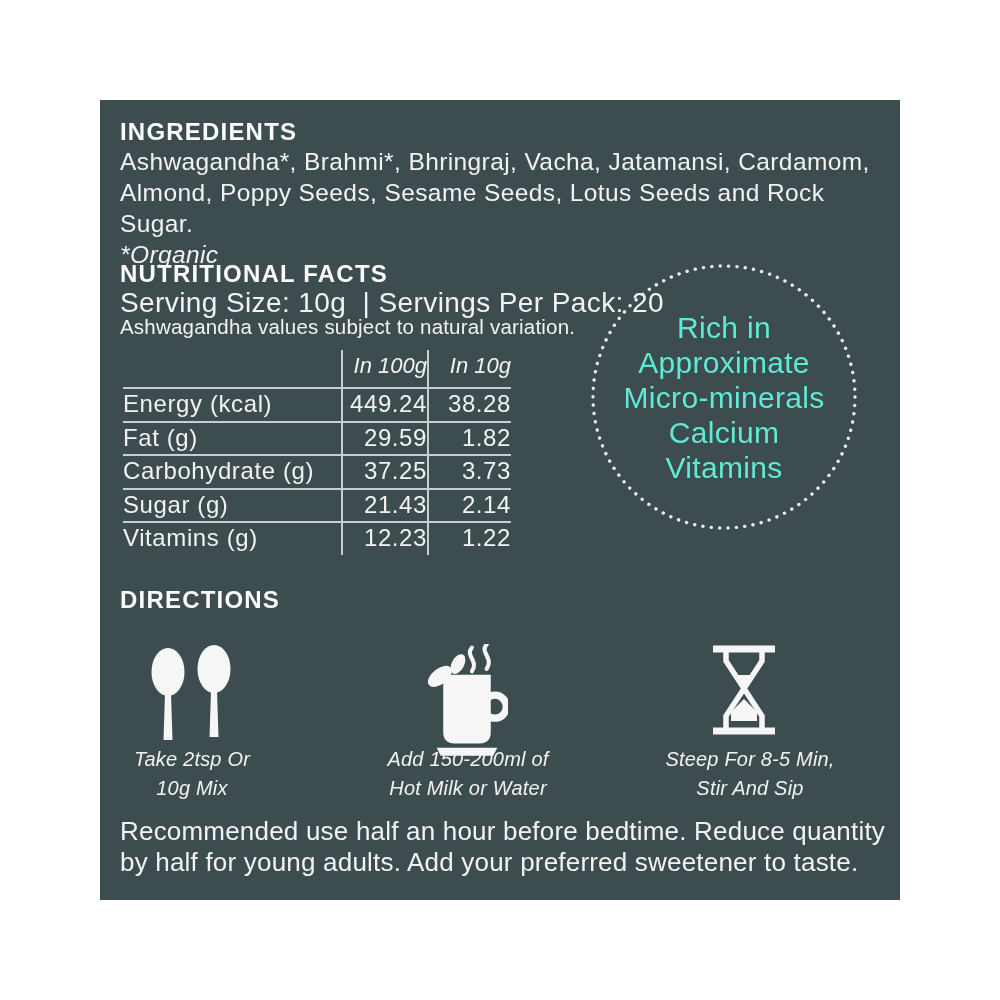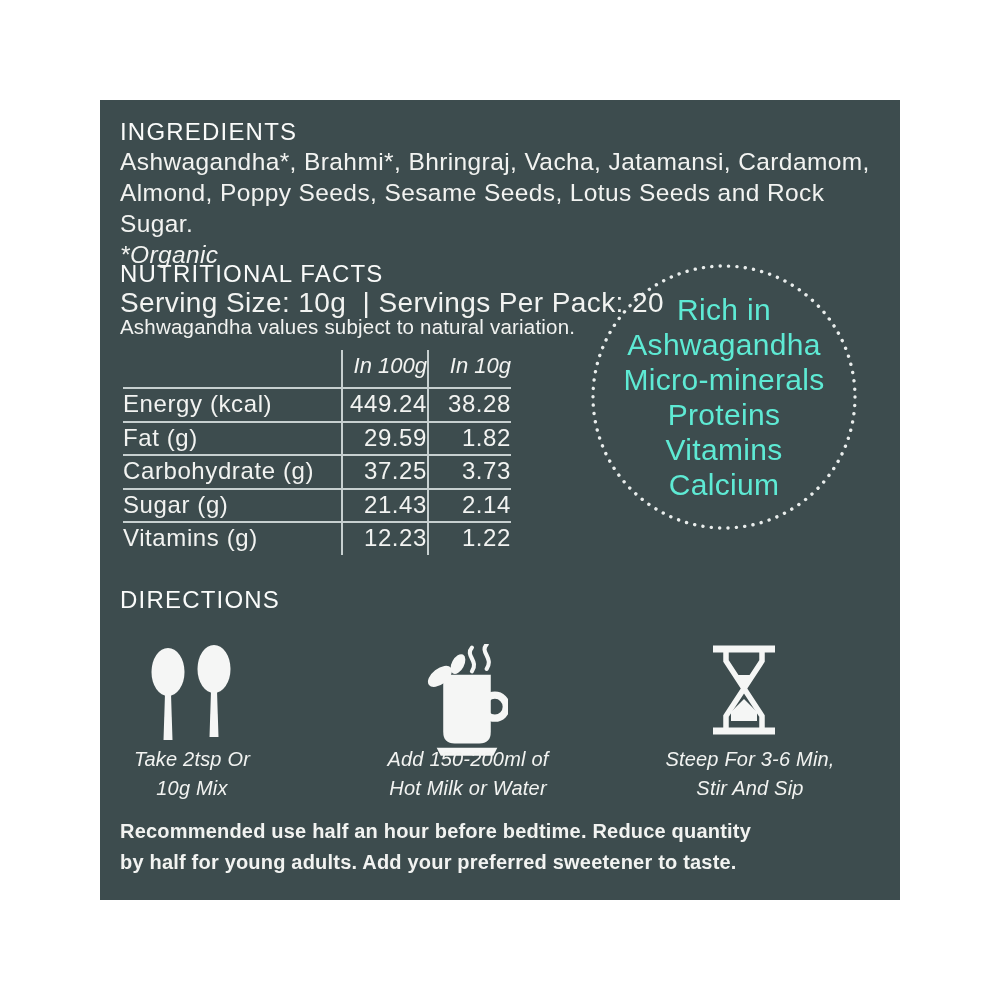--- a/index.html
+++ b/index.html
@@ -20,21 +20,21 @@
     left: 100px;
     top: 100px;
     width: 800px;
     height: 800px;
     background: #3D4C4E;
     color: #F2F3F1;
   }
   .abs { position: absolute; }
 
   .section-heading {
-    font-weight: normal;
+    font-weight: bold;
     font-size: 24px;
     letter-spacing: 1.2px;
     color: #FAFBFA;
     line-height: 28px;
   }
 
   
   .ingredients-heading { left: 20px; top: 18px; }
   .ingredients-body {
     left: 20px; top: 46px; width: 762px;
@@ -112,21 +112,21 @@
     text-align: center;
     letter-spacing: 0.2px;
   }
   .caption-1 { left: 0px;   width: 184px; }
   .caption-2 { left: 257px; width: 222px; }
   .caption-3 { left: 533px; width: 234px; }
 
   
   .footer-note {
     left: 20px; top: 716px; width: 770px;
-    font-size: 20px; line-height: 30.5px; letter-spacing: 0.2px; font-weight: bold;
+    font-size: 26px; line-height: 30.5px; letter-spacing: 0.2px;
   }
 </style>
 </head>
 <body>
 
 <div class="canvas">
   <div class="panel">
 
     <div class="abs section-heading ingredients-heading">INGREDIENTS</div>
     <div class="abs section-heading nutrition-heading">NUTRITIONAL FACTS</div>
@@ -182,25 +182,24 @@
         </tbody>
       </table>
     </div>
 
     <div class="abs badge">
       <svg width="270" height="270" viewBox="0 0 270 270">
         <circle cx="135" cy="135" r="131" fill="none" stroke="#E9EDEC" stroke-width="3.4" stroke-linecap="round" stroke-dasharray="0.1 8.3"></circle>
       </svg>
       <div class="badge-text">
         <div>Rich in</div>
-        <div>Ashwagandha</div>
+        <div>Approximate</div>
         <div>Micro-minerals</div>
-        <div>Proteins</div>
+        <div>Calcium</div>
         <div>Vitamins</div>
-        <div>Calcium</div>
       </div>
     </div>
 
     <div class="abs section-heading directions-heading">DIRECTIONS</div>
 
     <svg class="abs icon-svg icon-spoons" width="85" height="95" viewBox="0 0 85 95" fill="#F5F6F5">
       <ellipse cx="20" cy="27" rx="16.5" ry="24"></ellipse>
       <path d="M17,49 L15.5,95 L24.5,95 L23,49 Z"></path>
       <ellipse cx="66" cy="24" rx="16.5" ry="24"></ellipse>
       <path d="M63,46 L61.5,92 L70.5,92 L69,46 Z"></path>
@@ -227,21 +226,21 @@
 
     <div class="abs caption caption-1">
       <div>Take 2tsp Or</div>
       <div>10g Mix</div>
     </div>
     <div class="abs caption caption-2">
       <div>Add 150-200ml of</div>
       <div>Hot Milk or Water</div>
     </div>
     <div class="abs caption caption-3">
-      <div>Steep For 3-6 Min,</div>
+      <div>Steep For 8-5 Min,</div>
       <div>Stir And Sip</div>
     </div>
 
     <div class="abs footer-note">
       <div>Recommended use half an hour before bedtime. Reduce quantity</div>
       <div>by half for young adults. Add your preferred sweetener to taste.</div>
     </div>
 
   </div>
 </div>

